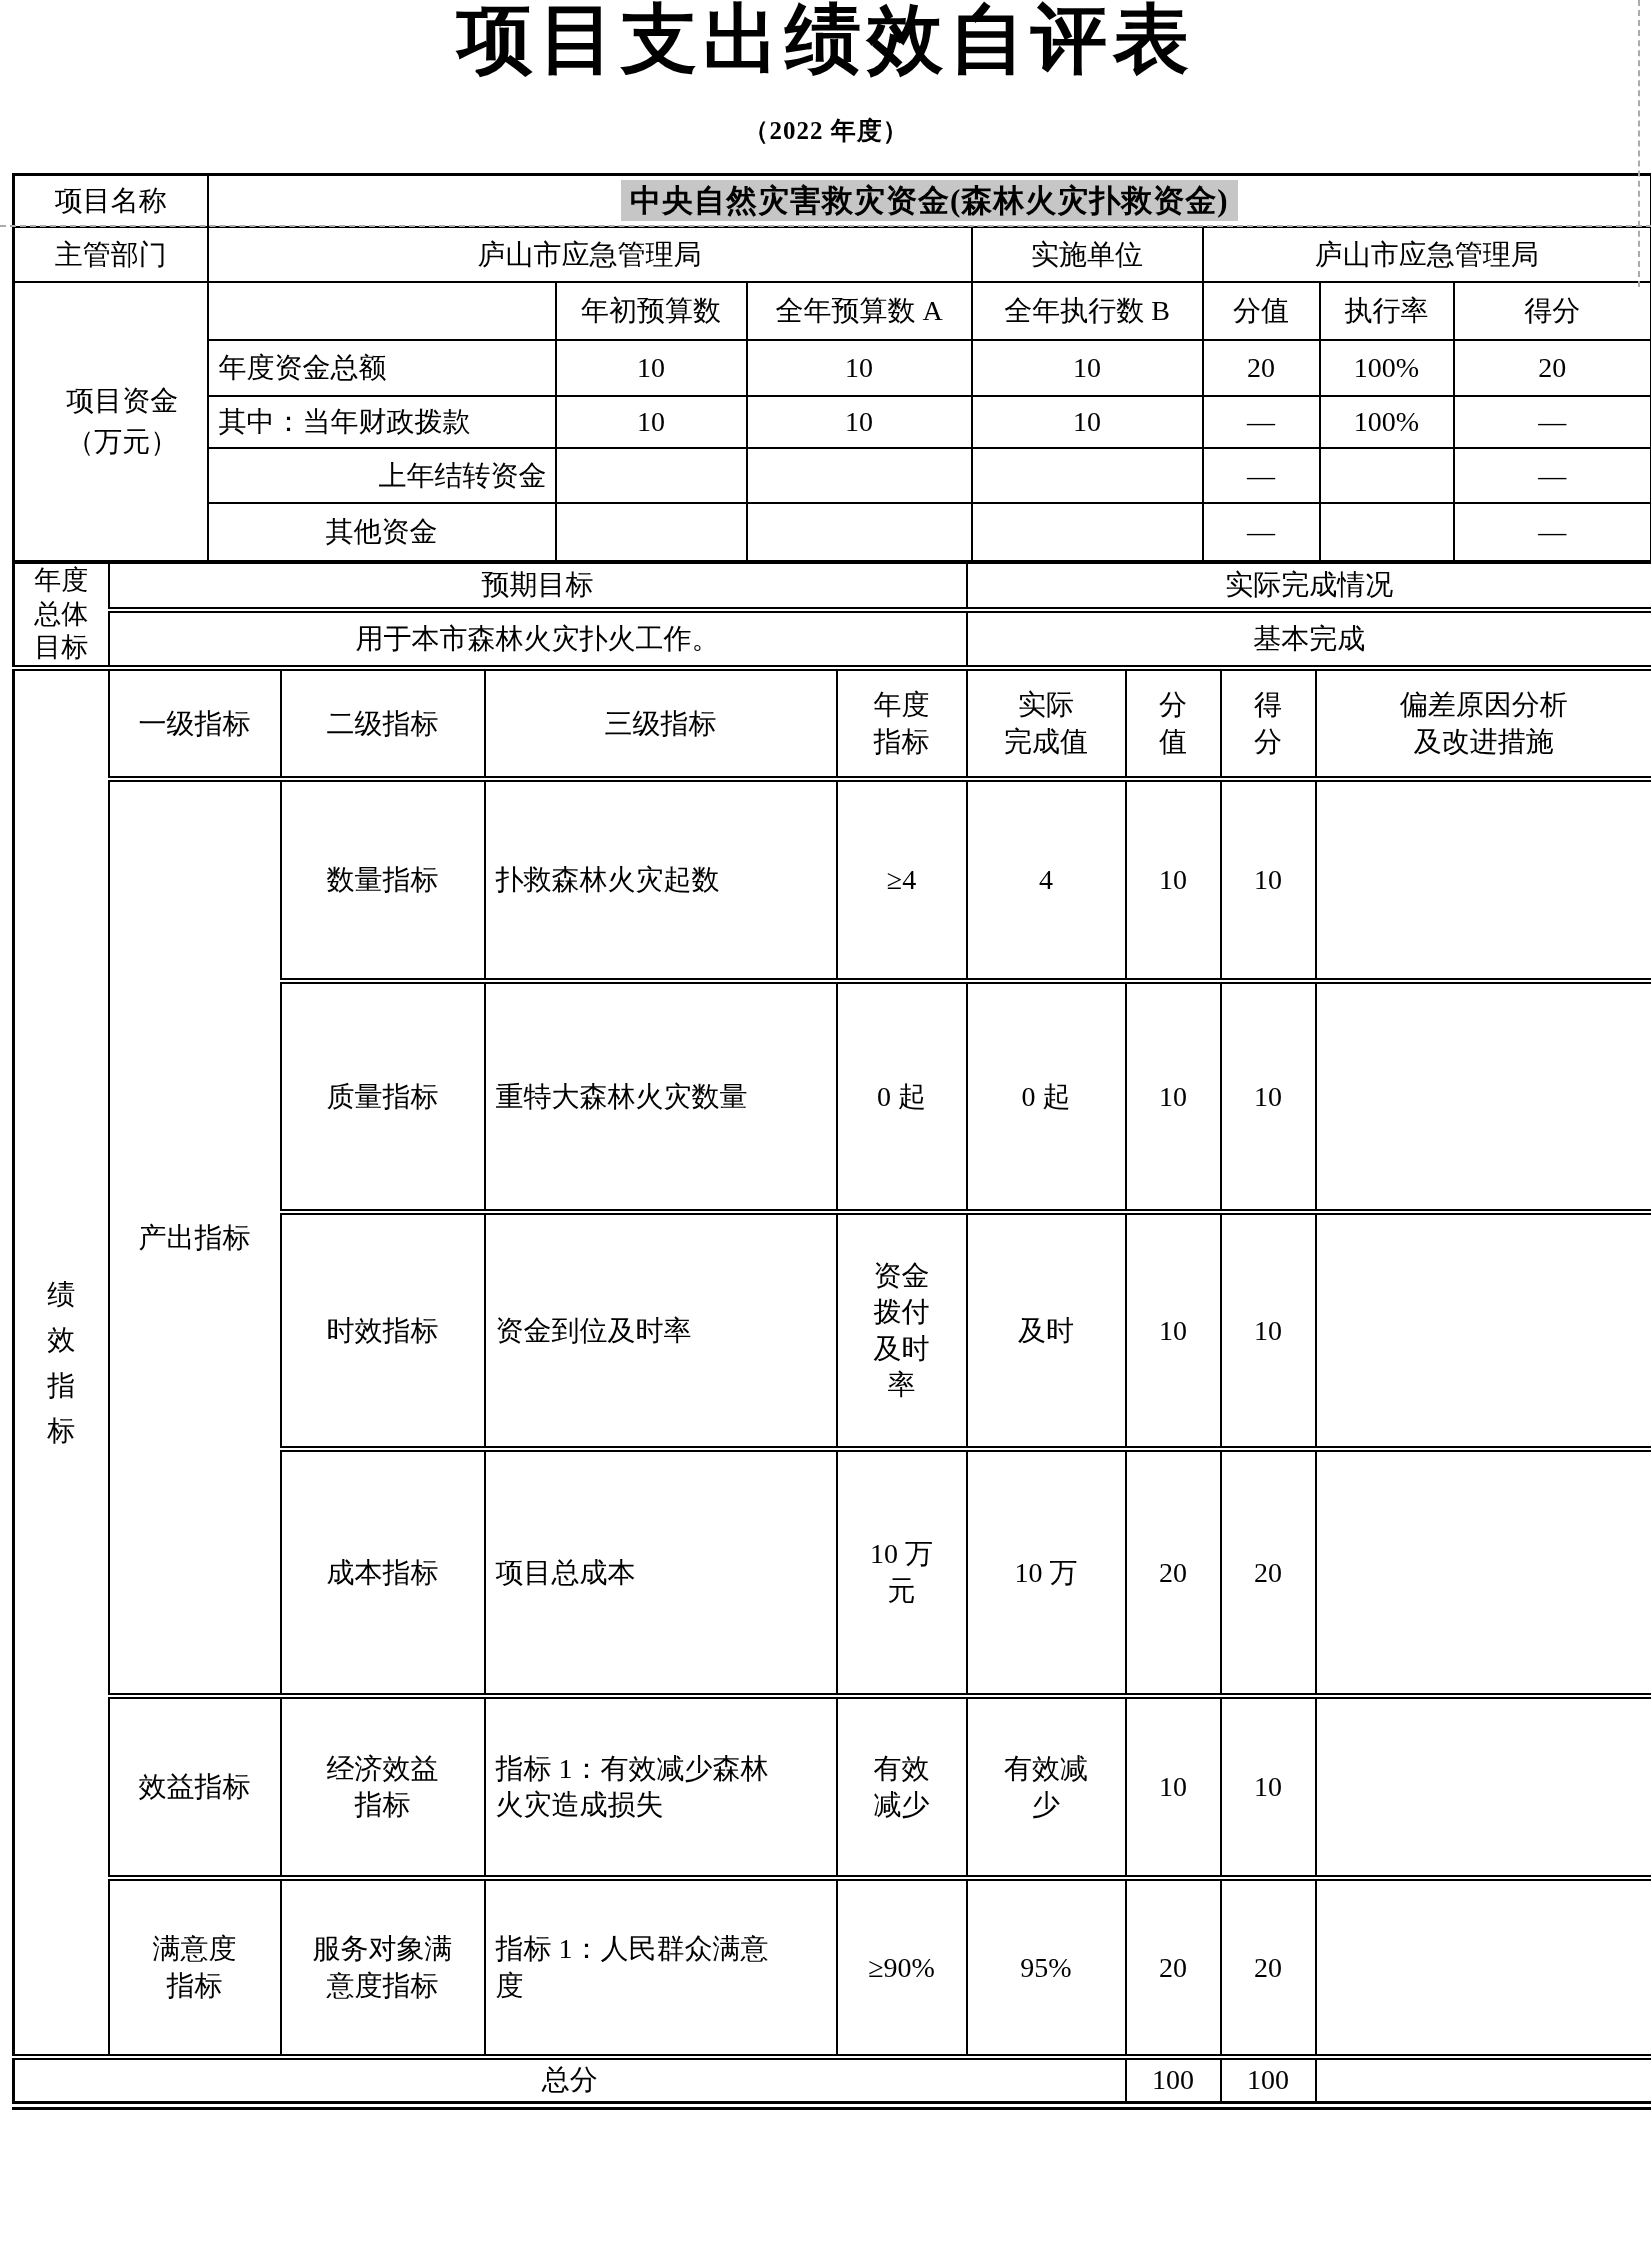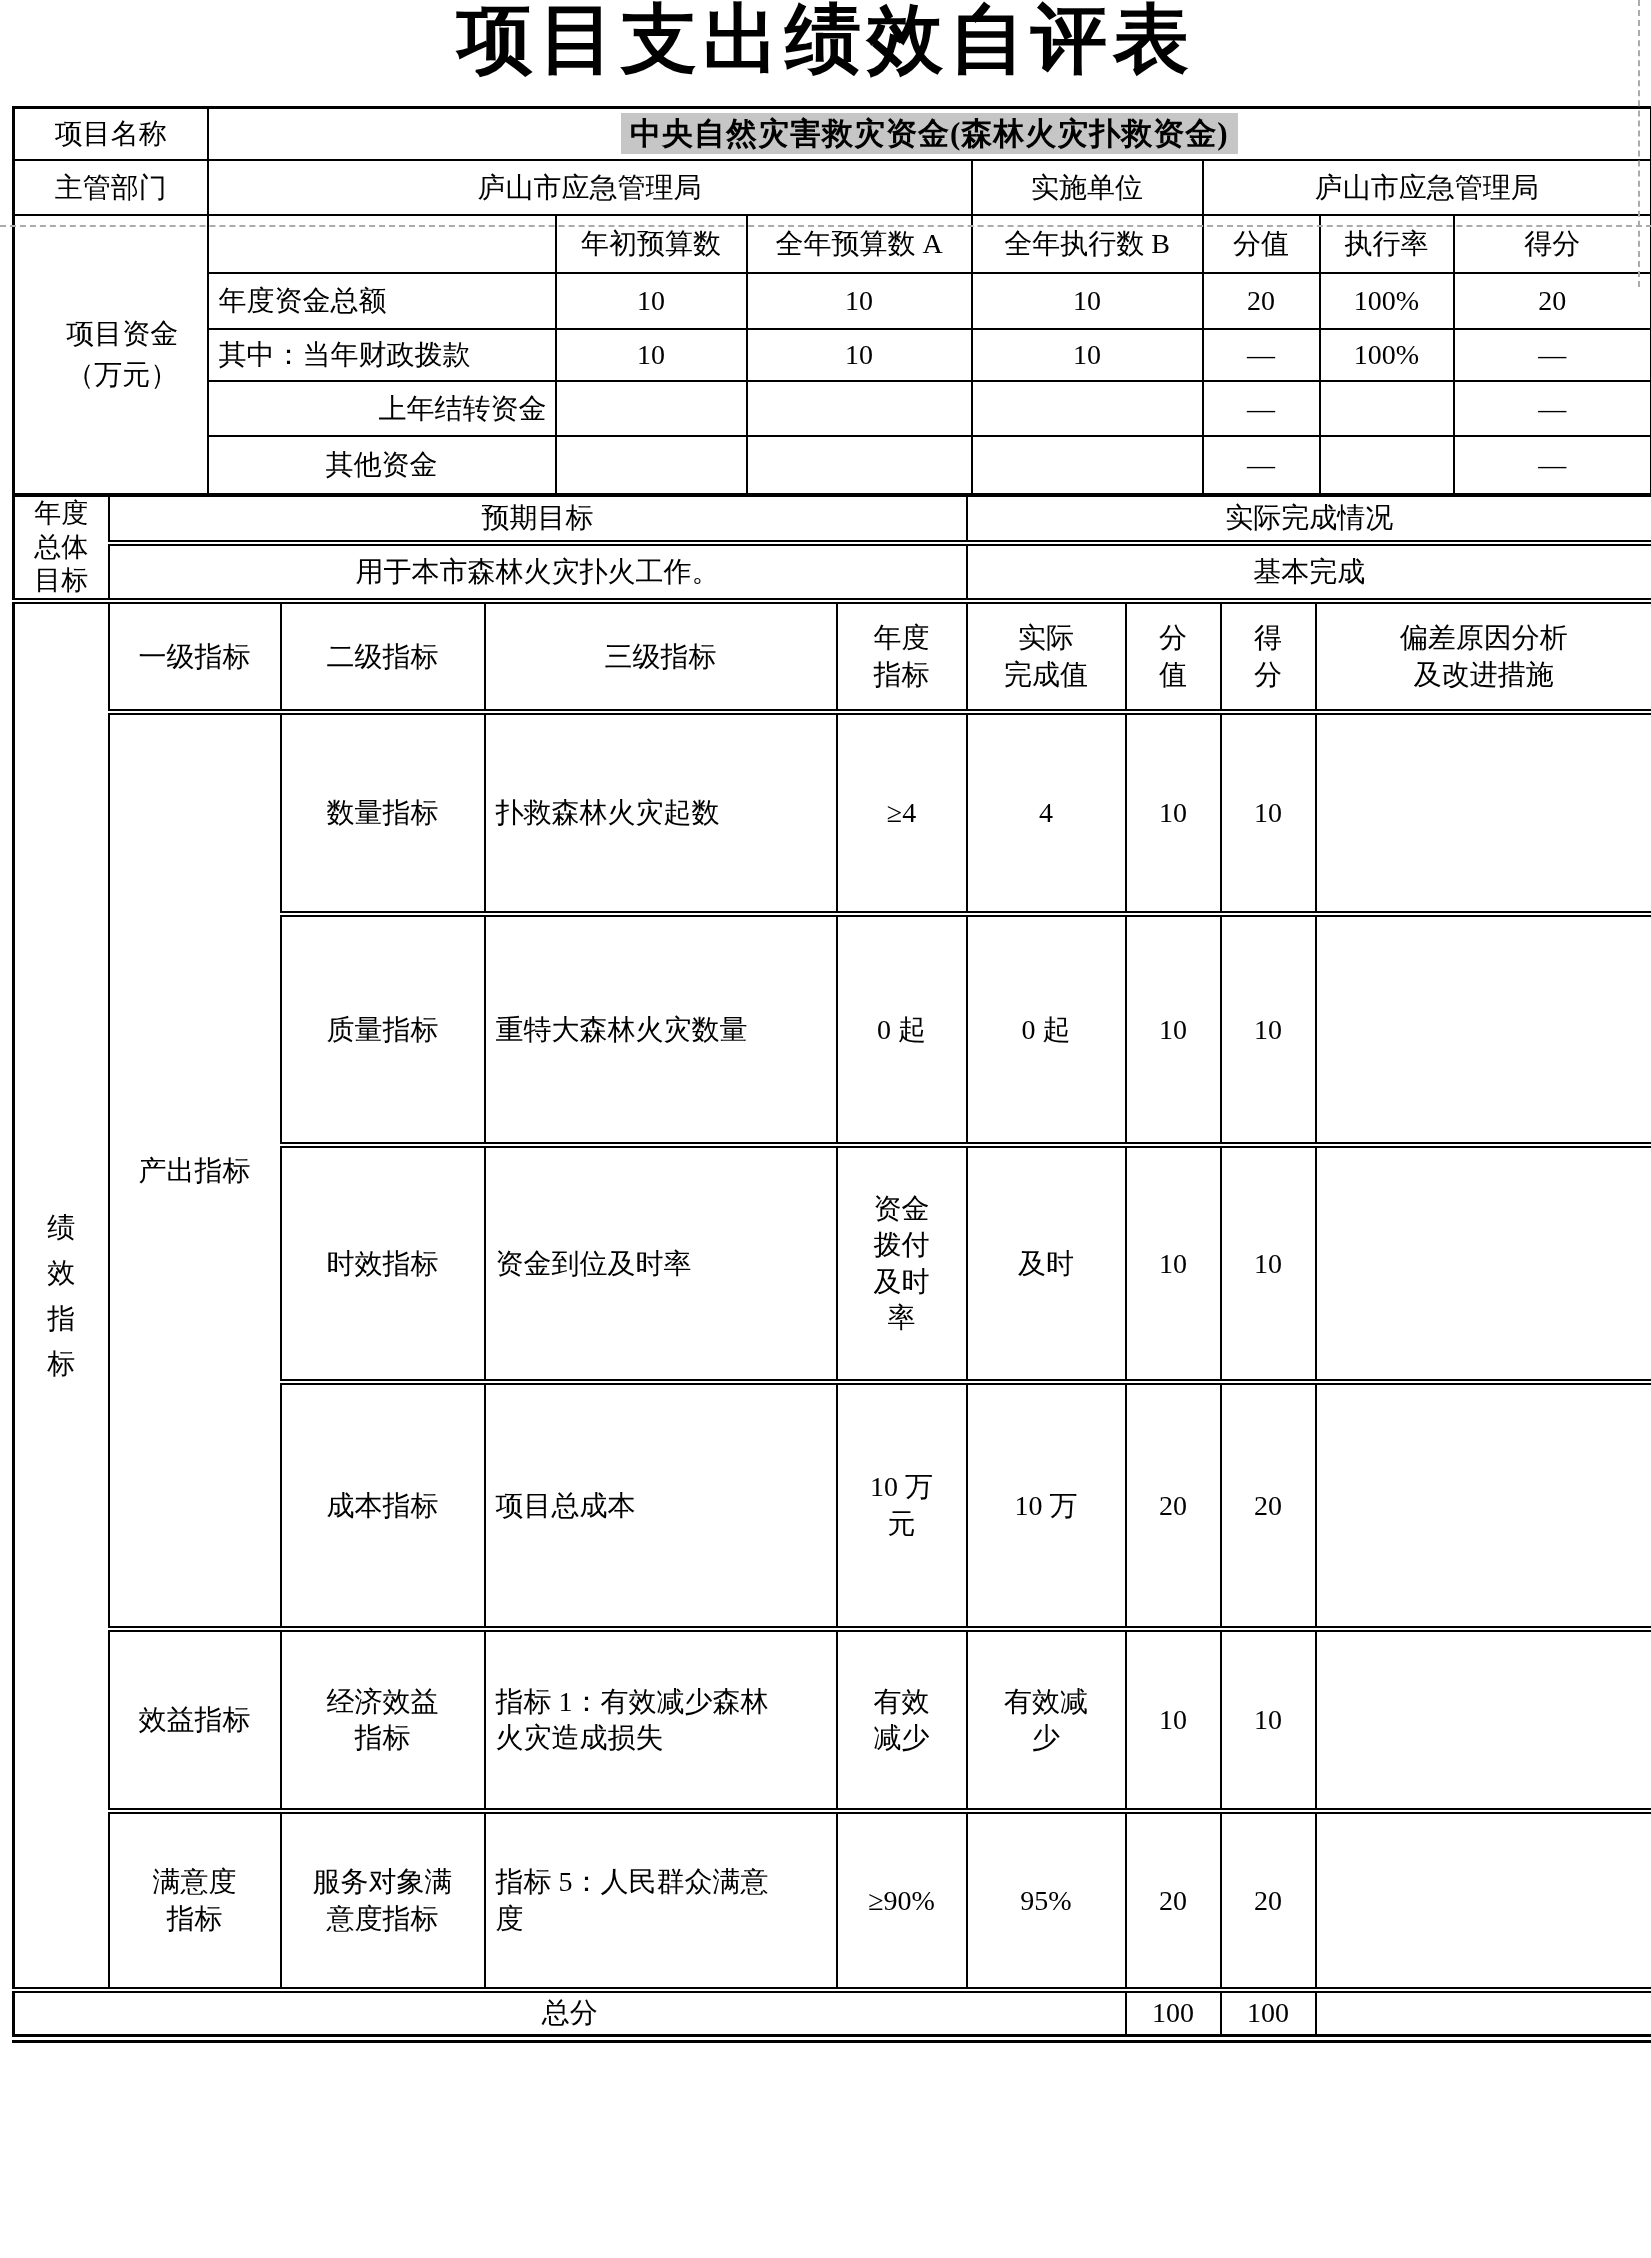--- a/index.html
+++ b/index.html
@@ -53,20 +53,21 @@
 </style>
 </head>
 <body>
 
 <div class="page">
 
   <div class="dash-h"></div>
   <div class="dash-v"></div>
 
   <h1 class="title">项目支出绩效自评表</h1>
+  <div class="subtitle">（2022 年度）</div>
 
   <table id="tableA">
     <colgroup>
       <col style="width:194px">
         <col style="width:348px">
         <col style="width:191px">
         <col style="width:225px">
       <col style="width:231px">
         <col style="width:117px">
         <col style="width:134px">
@@ -229,21 +230,21 @@
 少</td>
       <td>10</td>
       <td>10</td>
       <td></td>
     </tr>
     <tr class="dbl" style="height:179px">
       <td class="pre">满意度
 指标</td>
       <td class="pre">服务对象满
 意度指标</td>
-      <td class="left pre">指标 5：人民群众满意
+      <td class="left pre">指标 1：人民群众满意
 度</td>
       <td>≥90%</td>
       <td>95%</td>
       <td>20</td>
       <td>20</td>
       <td></td>
     </tr>
     <tr class="heavy" style="height:44px">
       <td colspan="6">总分</td>
       <td>100</td>

